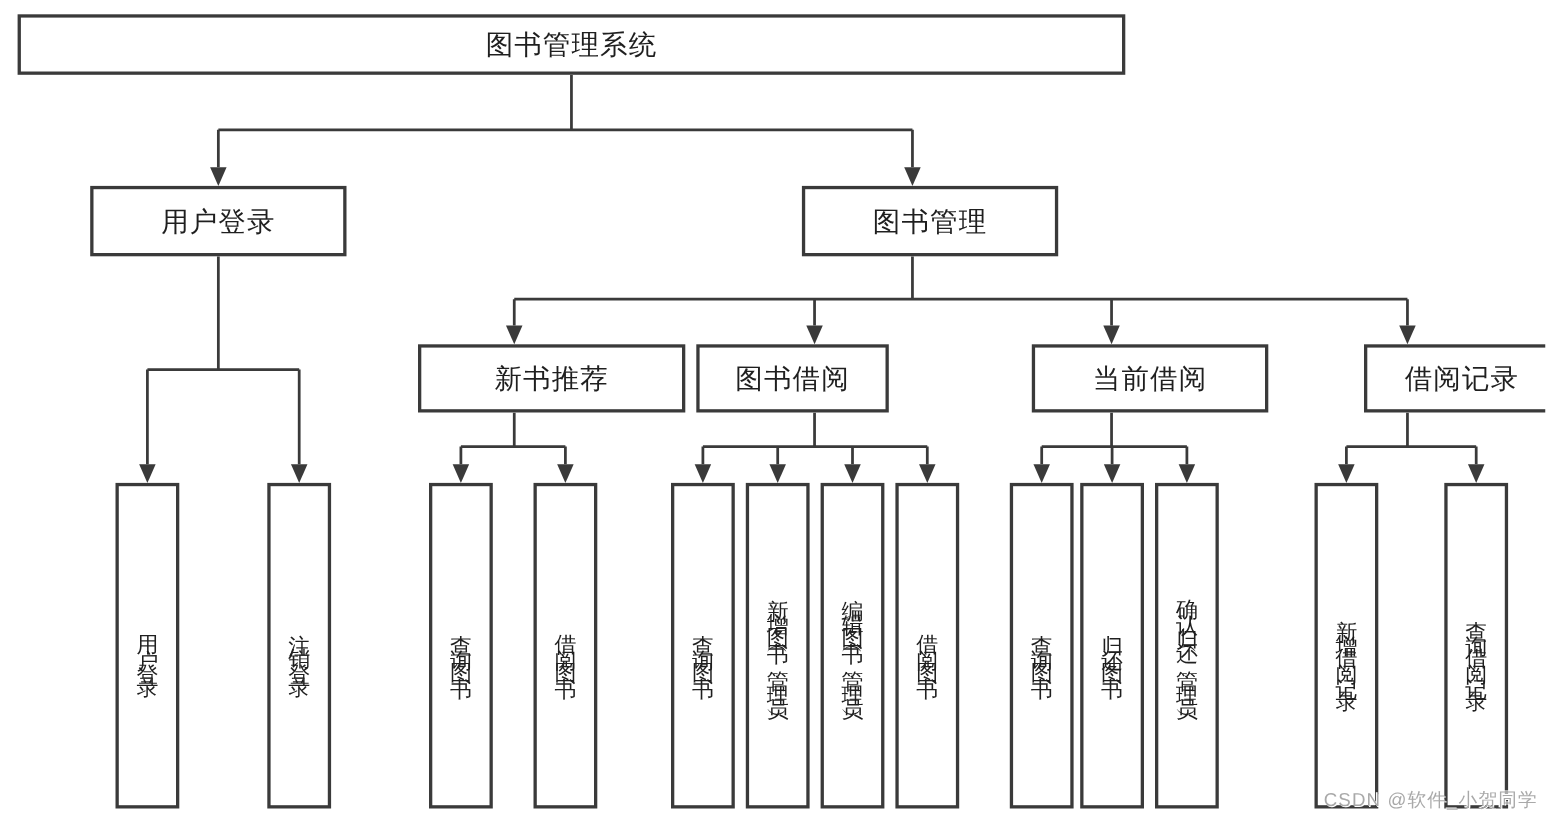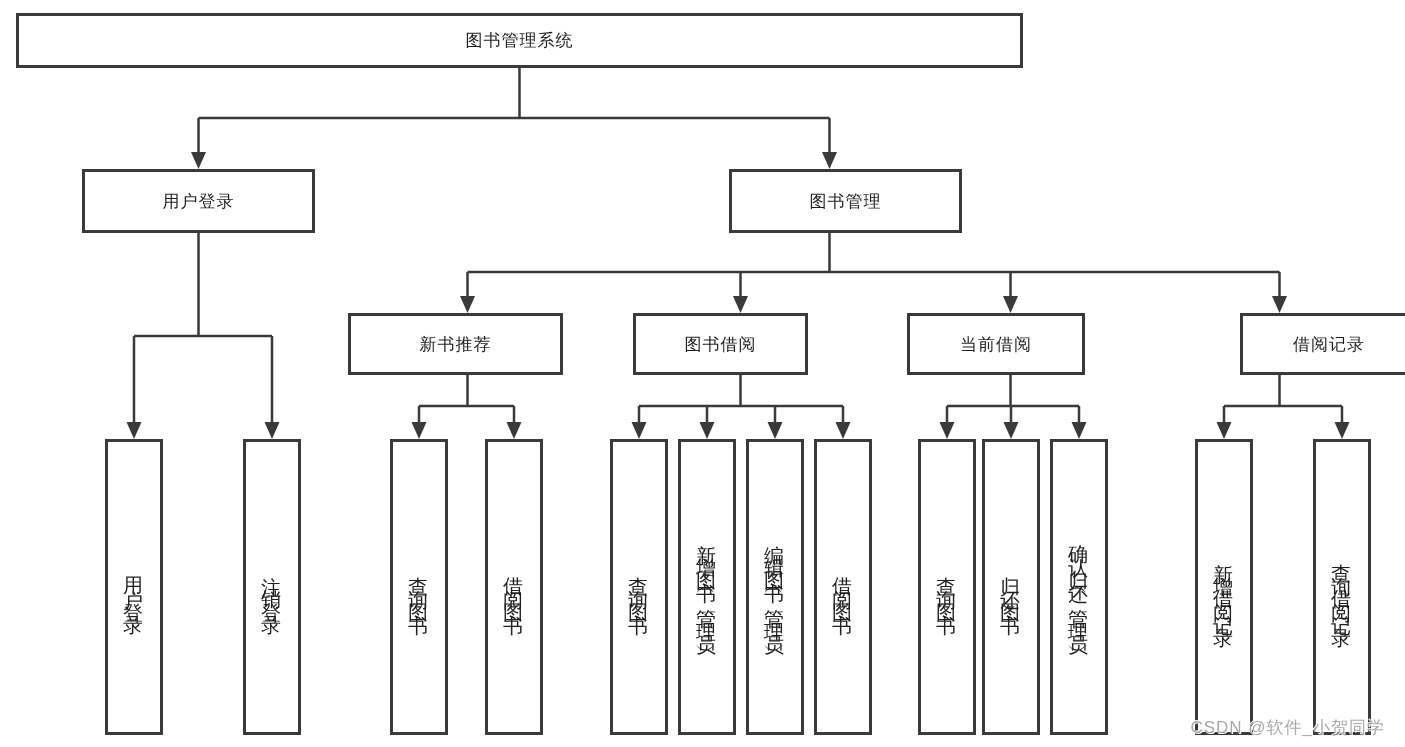--- a/index.html
+++ b/index.html
@@ -22,34 +22,34 @@
     box-sizing: border-box;
     border: 3px solid #3a3a3a;
     background: #ffffff;
     display: flex;
     align-items: center;
     justify-content: center;
     color: #1f1f1f;
     z-index: 2;
   }
   .node.h span {
-    font-size: 17px;
+    font-size: 25px;
     letter-spacing: 1px;
     white-space: nowrap;
   }
   .node.v span {
     writing-mode: vertical-rl;
     text-orientation: mixed;
     font-size: 20px;
     letter-spacing: 13px;
     white-space: nowrap;
   }
   #watermark {
     position: absolute;
-    right: 20px;
+    right: 7px;
     bottom: 8px;
     font-size: 17px;
     color: #a9a9a9;
     letter-spacing: 1px;
     z-index: 3;
     text-shadow: 1px 1px 0 #ffffff, -1px -1px 0 #ffffff;
   }
 </style>
 </head>
 <body>
@@ -93,27 +93,27 @@
     <span>图书管理系统</span>
   </div>
 
   <div class="node h" style="left:82px;top:169px;width:233px;height:64px">
     <span>用户登录</span>
   </div>
   <div class="node h" style="left:729px;top:169px;width:233px;height:64px">
     <span>图书管理</span>
   </div>
 
-  <div class="node h" style="left:348px;top:313px;width:215px;height:62px">
+  <div class="node h" style="left:380px;top:313px;width:243px;height:62px">
     <span>新书推荐</span>
   </div>
   <div class="node h" style="left:633px;top:313px;width:175px;height:62px">
     <span>图书借阅</span>
   </div>
-  <div class="node h" style="left:907px;top:313px;width:178px;height:62px">
+  <div class="node h" style="left:938px;top:313px;width:215px;height:62px">
     <span>当前借阅</span>
   </div>
   <div class="node h" style="left:1240px;top:313px;width:178px;height:62px">
     <span>借阅记录</span>
   </div>
 
   <div class="node v" style="left:105px;top:439px;width:58px;height:296px">
     <span>用户登录</span>
   </div>
   <div class="node v" style="left:243px;top:439px;width:58px;height:296px">

